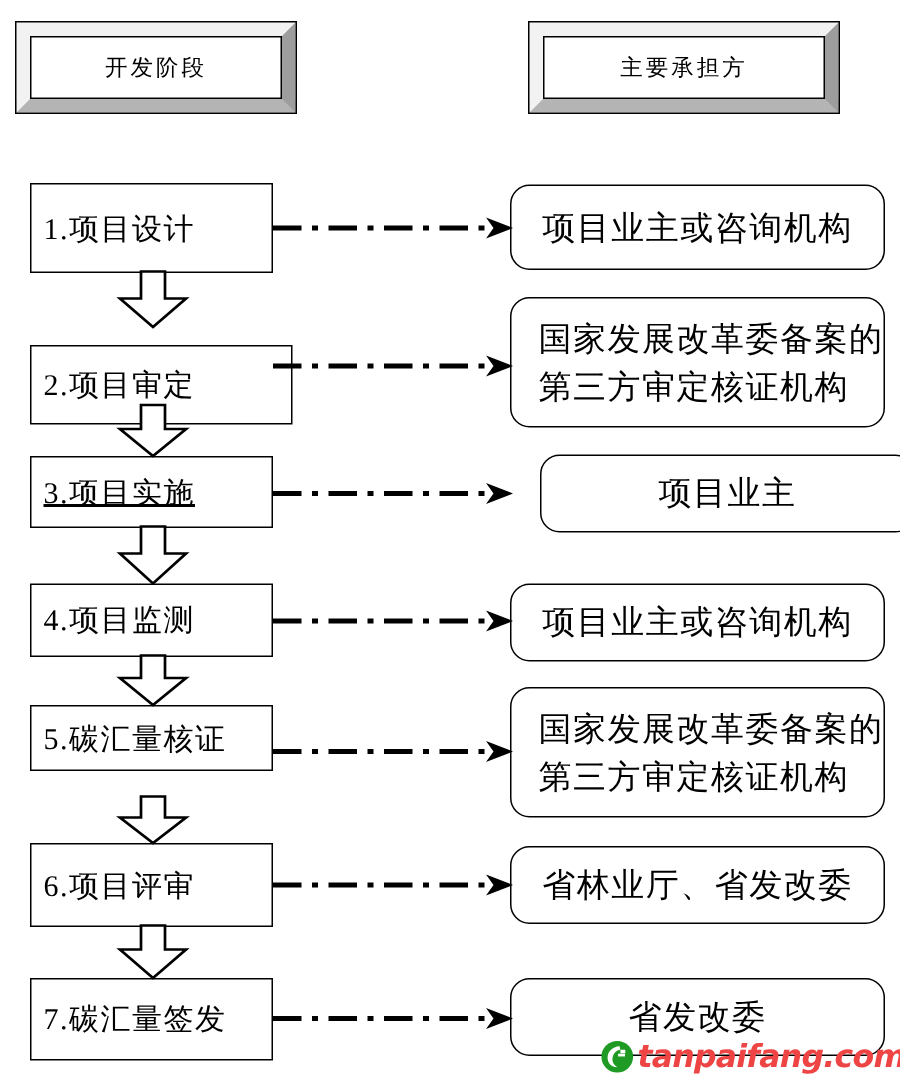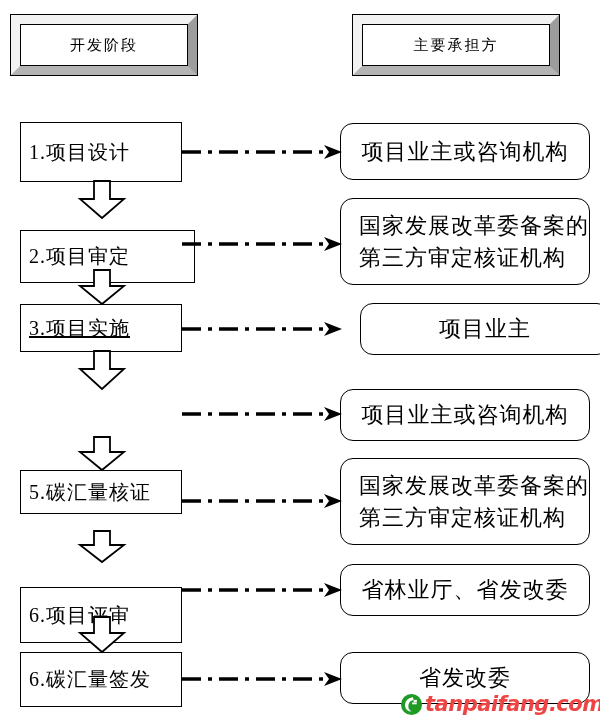--- a/index.html
+++ b/index.html
@@ -142,31 +142,34 @@
   </div>
 
   <div class="stage" style="left:20px; top:218px; width:175px; height:53px;margin-top:12px;">
     <span class="txt">2.项目审定</span>
   </div>
 
   <div class="stage" style="left:20px; top:304px; width:162px; height:48px;text-decoration:underline;">
     <span class="txt">3.项目实施</span>
   </div>
 
+  <div class="stage" style="left:20px; top:389px; width:162px; height:49px;">
+    <span class="txt">4.项目监测</span>
+  </div>
 
   <div class="stage" style="left:20px; top:470px; width:162px; height:44px;">
     <span class="txt">5.碳汇量核证</span>
   </div>
 
-  <div class="stage" style="left:20px; top:562px; width:162px; height:56px;margin-top:25px;">
+  <div class="stage" style="left:20px; top:562px; width:162px; height:56px;">
     <span class="txt">6.项目评审</span>
   </div>
 
   <div class="stage" style="left:20px; top:652px; width:162px; height:55px;">
-    <span class="txt">6.碳汇量签发</span>
+    <span class="txt">7.碳汇量签发</span>
   </div>
 
   <div class="party" style="left:340px; top:123px; width:250px; height:57px;">
     <span class="txt">项目业主或咨询机构</span>
   </div>
 
   <div class="party left-align" style="left:340px; top:198px; width:250px; height:87px;">
     <span class="txt">国家发展改革委备案的</span>
     <span class="txt">第三方审定核证机构</span>
   </div>

